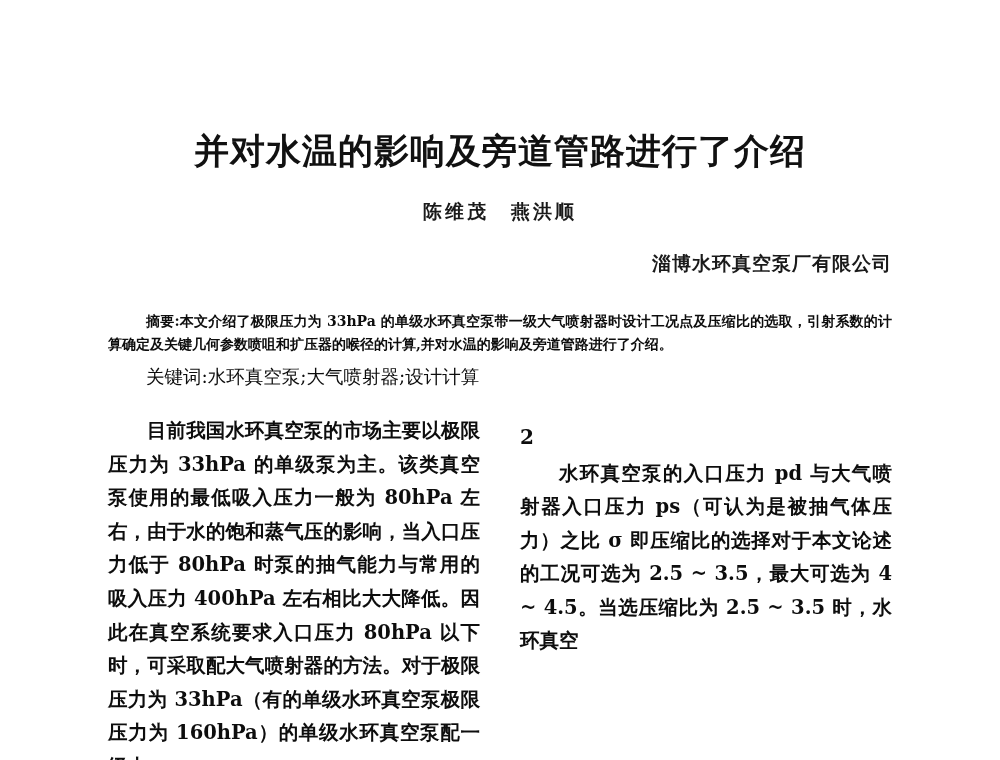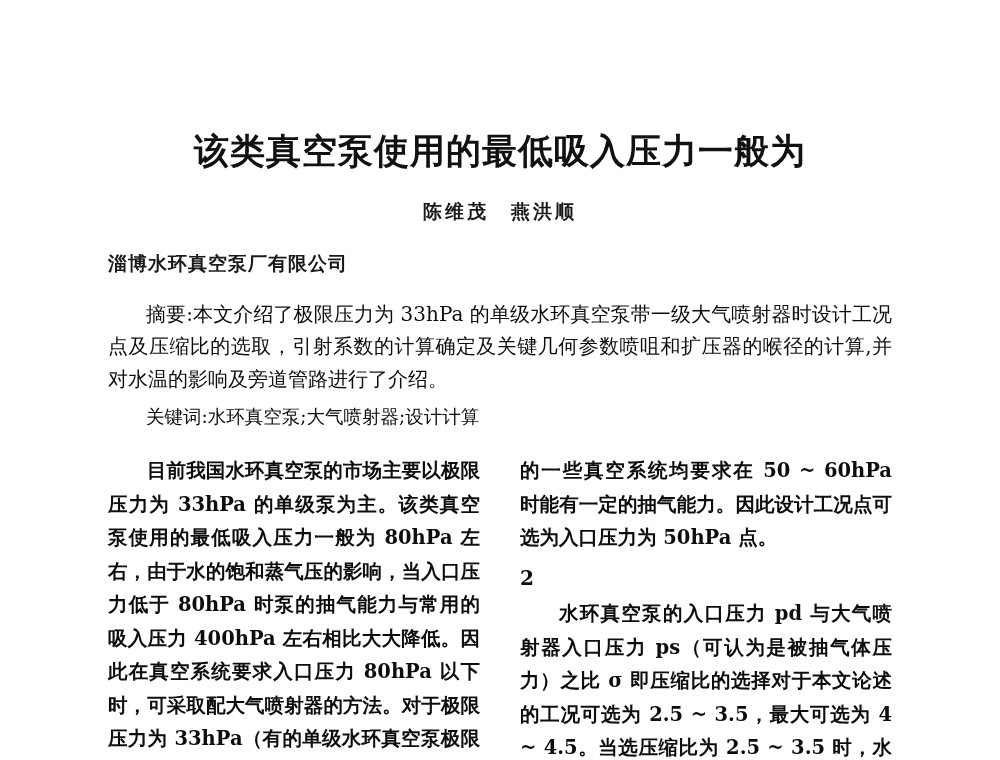--- a/index.html
+++ b/index.html
@@ -35,32 +35,32 @@
     margin-top: 24px;
     text-align: center;
     font-family: "DejaVu Serif", "Liberation Serif", serif;
     font-size: 19px;
     font-weight: 600;
     letter-spacing: 3px;
     color: #1a1a1a;
   }
   .affiliation {
     margin-top: 26px;
-    text-align: left;
+    text-align: right;
     font-family: Liberation Mono, monospace;
     font-size: 19px;
     font-weight: 600;
     letter-spacing: 1px;
     color: #1a1a1a;
   }
   .abstract {
-    margin-top: 21px;
+    margin-top: 33px;
     font-family: "DejaVu Serif", "Liberation Serif", serif;
-    font-size: 20px;
-    font-weight: 400;
+    font-size: 14px;
+    font-weight: 700;
     line-height: 1.62;
     text-align: justify;
     text-indent: 38px;
     color: #0d0d0d;
   }
   .keywords {
     margin-top: 7px;
     font-family: "DejaVu Serif", "Liberation Serif", serif;
     font-size: 18.5px;
     font-weight: 400;
@@ -100,38 +100,37 @@
   }
   .section-head .num {
     min-width: 14px;
   }
 </style>
 </head>
 <body>
 
 <div class="page">
 
-  <div class="title">该类真空泵使用的最低吸入压力一般为</div>
+  <div class="title">并对水温的影响及旁道管路进行了介绍</div>
 
   <div class="authors">陈维茂　燕洪顺</div>
 
   <div class="affiliation">淄博水环真空泵厂有限公司</div>
 
   <div class="abstract">摘要:本文介绍了极限压力为 33hPa 的单级水环真空泵带一级大气喷射器时设计工况点及压缩比的选取，引射系数的计算确定及关键几何参数喷咀和扩压器的喉径的计算,并对水温的影响及旁道管路进行了介绍。</div>
 
   <div class="keywords">关键词:水环真空泵;大气喷射器;设计计算</div>
 
   <div class="columns">
 
     <div class="col">
       <p>目前我国水环真空泵的市场主要以极限压力为 33hPa 的单级泵为主。该类真空泵使用的最低吸入压力一般为 80hPa 左右，由于水的饱和蒸气压的影响，当入口压力低于 80hPa 时泵的抽气能力与常用的吸入压力 400hPa 左右相比大大降低。因此在真空系统要求入口压力 80hPa 以下时，可采取配大气喷射器的方法。对于极限压力为 33hPa（有的单级水环真空泵极限压力为 160hPa）的单级水环真空泵配一级大</p>
     </div>
 
     <div class="col">
-      <p class="noindent">的一些真空系统均要求在 50 ~ 60hPa 时能有一定的抽气能力。因此设计工况点可选为入口压力为 50hPa 点。</p>
       <div class="section-head">
         <span class="num">2</span>
       </div>
       <p>水环真空泵的入口压力 pd 与大气喷射器入口压力 ps（可认为是被抽气体压力）之比 σ 即压缩比的选择对于本文论述的工况可选为 2.5 ~ 3.5，最大可选为 4 ~ 4.5。当选压缩比为 2.5 ~ 3.5 时，水环真空</p>
     </div>
 
   </div>
 
 </div>
 

